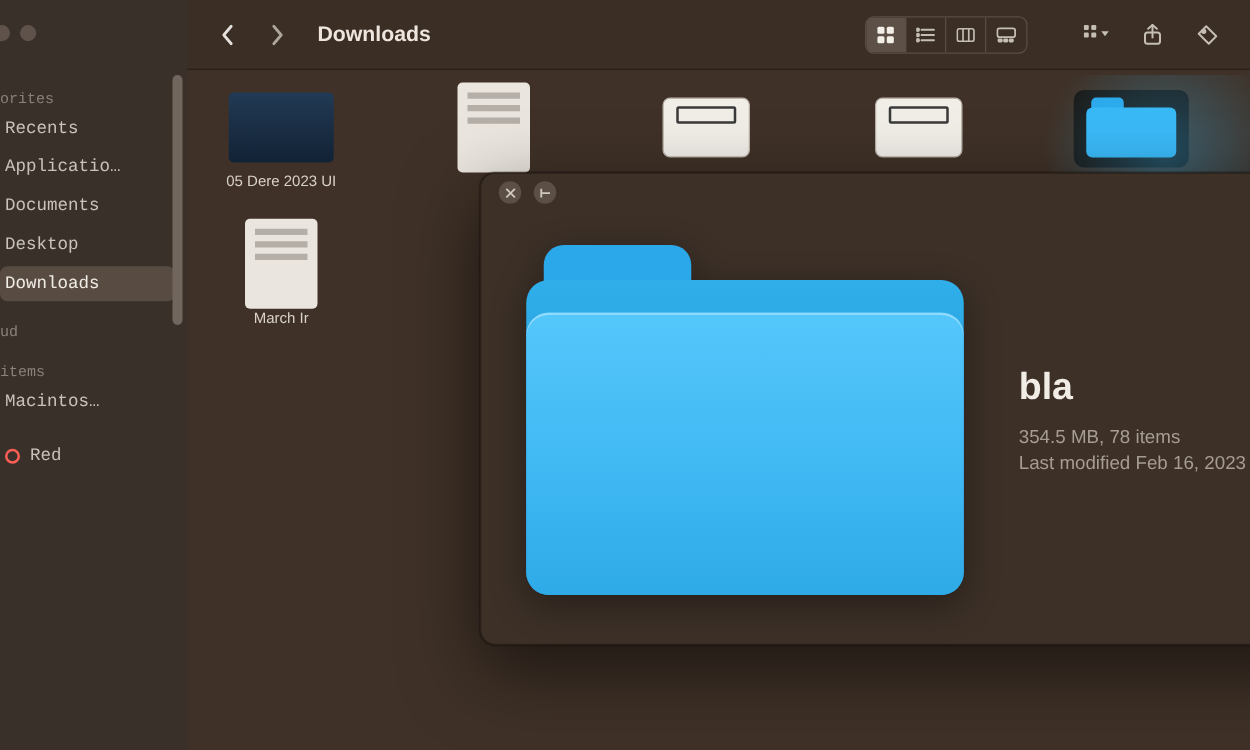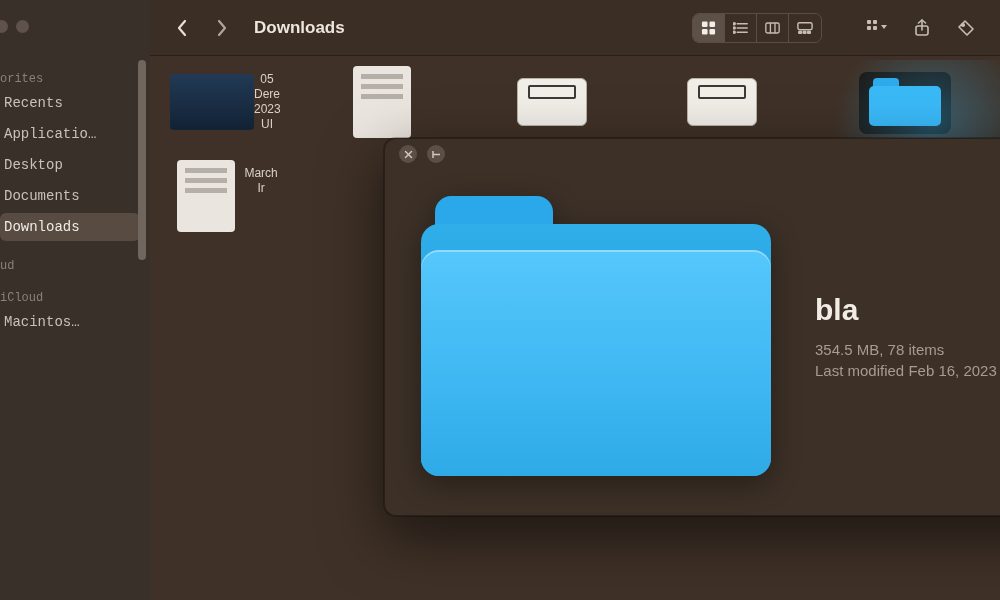--- a/index.html
+++ b/index.html
@@ -87,21 +87,21 @@
   .tool-group .tool-ic { border-right:1px solid #5a4e44; padding:0 8px; height:28px; }
   .tool-group .tool-ic:last-child { border-right:none; }
   .tool-group .tool-ic.active { background:#5d5046; color:#f2eee8; }
 
   
   .grid {
     position:absolute; top:72px; left:20px; right:20px;
     display:flex; flex-wrap:wrap; gap:28px 60px;
   }
   .file {
-    width:110px; display:flex; flex-direction:row; 
+    width:110px; display:flex; flex-direction:column; align-items:center;
     color:#d9d2c9; font-size:12px; text-align:center;
   }
   .thumb {
     width:84px; height:60px;
     display:flex; align-items:center; justify-content:center;
     margin-bottom:6px;
   }
   .paper-thumb { background:#eae5de; border-radius:4px; width:58px; height:72px; position:relative; }
   .paper-thumb::after { content:""; position:absolute; left:8px; top:8px; right:8px; height:5px; background:#b5afa7; box-shadow:0 10px 0 #b5afa7, 0 20px 0 #b5afa7; }
   .exec-thumb { background:#f1eee8; border:1px solid #b8b1a6; border-radius:6px; width:70px; height:48px; position:relative; }
@@ -185,30 +185,34 @@
 <div class="sidebar">
   <div class="traffic">
     <span></span>
     <span></span>
   </div>
   <div class="sb-scroll"></div>
 
   <div class="sb-heading first">orites</div>
   <div class="sb-item">Recents</div>
   <div class="sb-item">Applicatio…</div>
+  <div class="sb-item">Documents</div>
   <div class="sb-item">Desktop</div>
-  <div class="sb-item">Documents</div>
   <div class="sb-item selected">Downloads</div>
 
   <div class="sb-heading">ud</div>
 
-  <div class="sb-heading">iCloud</div>
+  <div class="sb-heading">items</div>
   <div class="sb-item">Macintos…</div>
 
   <div style="height:14px"></div>
+  <div class="sb-tag">
+    <span class="sb-dot" style="border-color:#ff5f57"></span>
+    <span>Red</span>
+  </div>
 </div>
 
 <div class="main">
 
   <div class="toolbar">
     <div class="nav-btn enabled">
       <svg width="12" height="18" viewBox="0 0 12 18">
           <path d="M9 2 L3 9 L9 16" stroke="currentColor" stroke-width="2.2" fill="none" stroke-linecap="round" stroke-linejoin="round"></path>
         </svg>
     </div>

